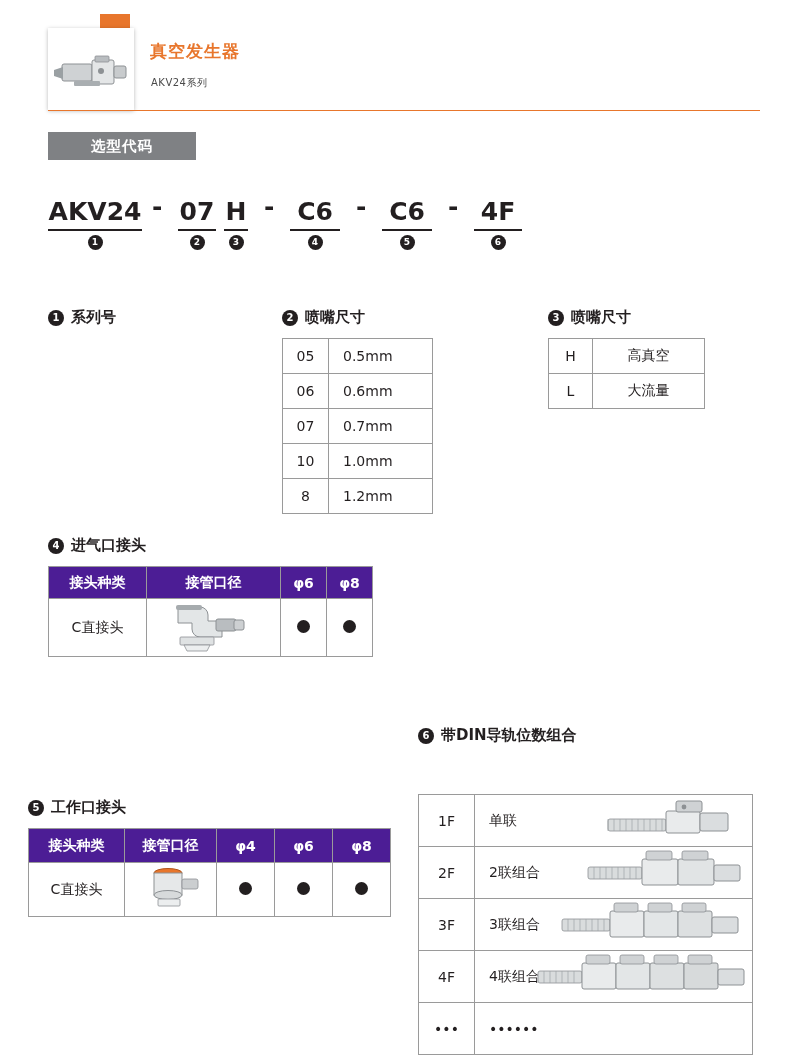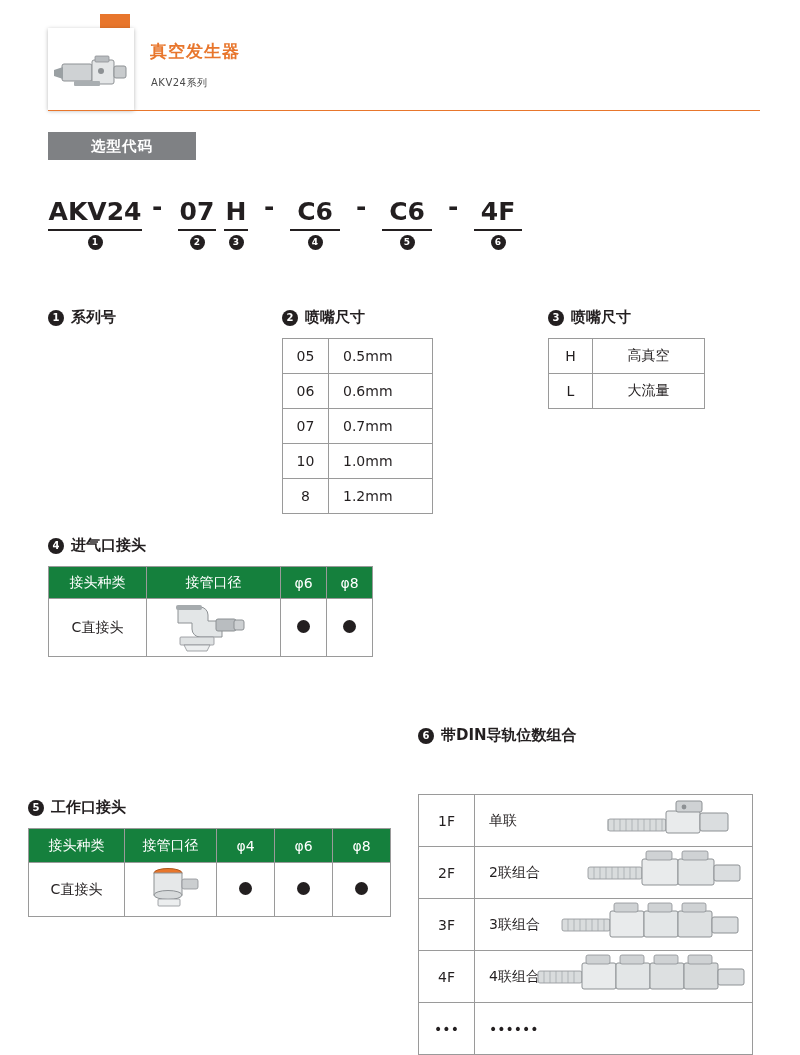--- a/index.html
+++ b/index.html
@@ -75,21 +75,21 @@
   }
 
   
   table { border-collapse: collapse; }
   .tbl { position: absolute; }
   .tbl td, .tbl th {
     border: 1px solid #9a9a9a; font-size: 14px; color: #231f20;
     font-weight: normal; text-align: center; padding: 0;
   }
   .tbl .hdr {
-    background: #15803d; color: #ffffff; font-weight: normal; font-size: 14px;
+    background: #4c1d95; color: #ffffff; font-weight: bold; font-size: 14px;
   }
   .dot {
     display: inline-block; width: 13px; height: 13px; border-radius: 50%;
     background: #231f20;
   }
 
   
   #nozzle-table { left: 282px; top: 338px; }
   #nozzle-table td { height: 35px; }
   #nozzle-table td.c1 { width: 46px; }

